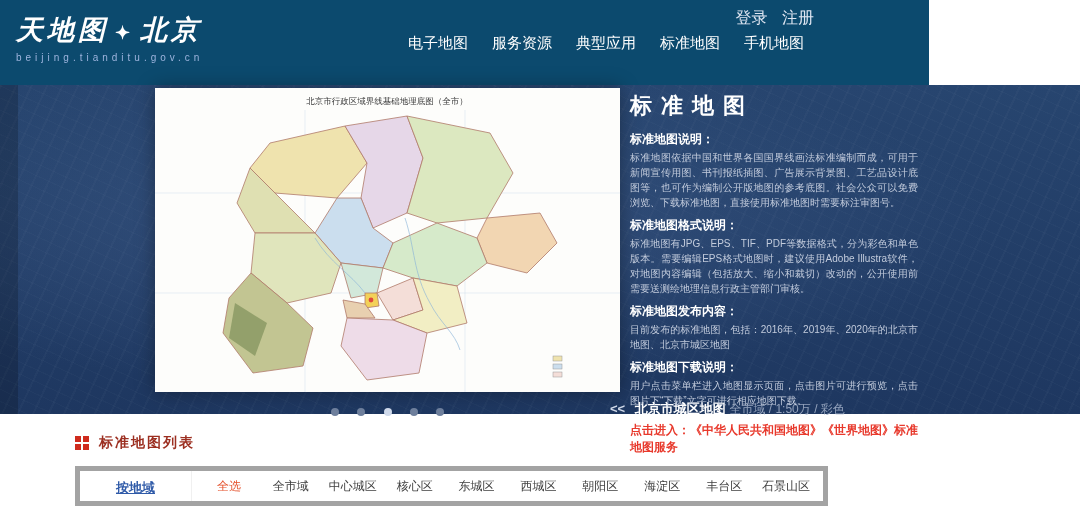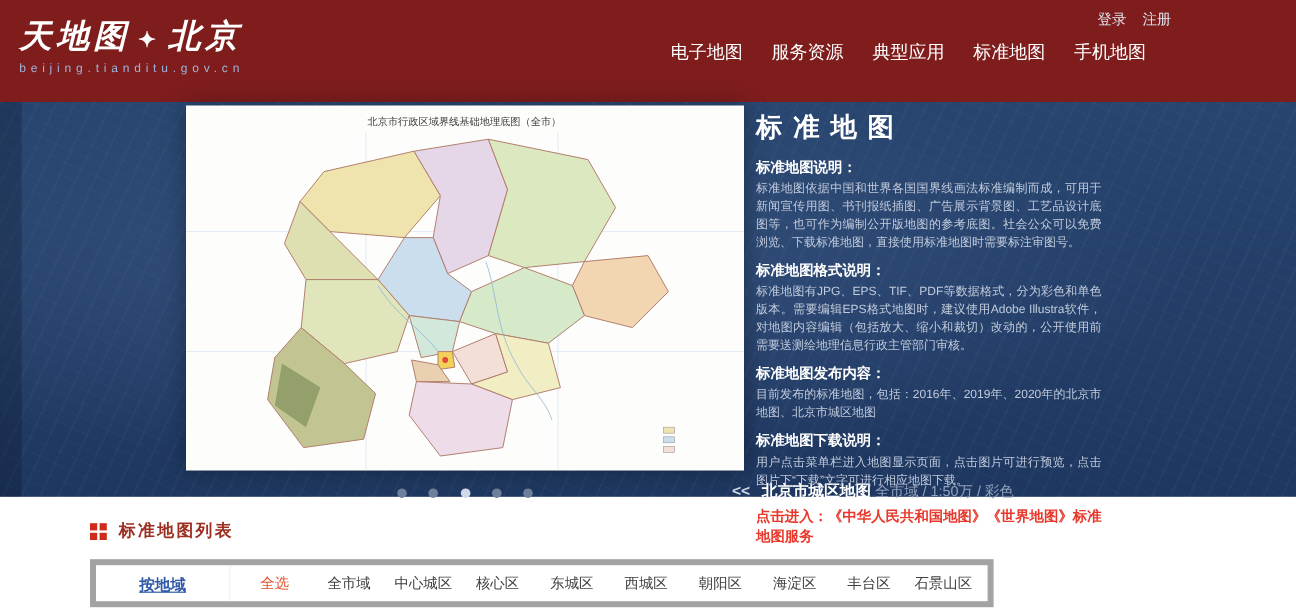--- a/index.html
+++ b/index.html
@@ -1,29 +1,29 @@
 <!DOCTYPE html>
 <html><head>
 <meta charset="utf-8">
 <style>
   * { margin:0; padding:0; box-sizing:border-box; }
   html,body { width:1080px; height:513px; overflow:hidden; }
   body { font-family:"Liberation Sans","DejaVu Sans",sans-serif; background:#fff; }
 
   
   .header {
-    position:relative; width:1080px; height:85px;
-    background:#7f1d1d;
+    position:relative; width:929px; height:85px;
+    background:#0c4a6e;
   }
   .logo { position:absolute; left:16px; top:12px; color:#fff; }
   .logo-line { font-family:"DejaVu Serif","Liberation Serif",serif; font-style:italic; font-weight:bold;
     font-size:27px; letter-spacing:4px; white-space:nowrap; }
   .logo-sep { font-size:18px; margin:0 6px; font-style:normal; }
   .logo-domain { margin-top:4px; font-size:10px; letter-spacing:4px; color:#9db4dd; }
-  .auth { position:absolute; top:8px; right:104px; font-size:12px; color:#dfe6f2; }
+  .auth { position:absolute; top:8px; right:115px; font-size:16px; color:#dfe6f2; }
   .auth a { color:#dfe6f2; text-decoration:none; margin-left:10px; cursor:pointer; }
   .nav { position:absolute; right:125px; top:34px; display:flex; gap:24px; }
   .nav a { color:#ffffff; font-size:15px; text-decoration:none; cursor:pointer; white-space:nowrap; }
 
   
   .hero {
     position:relative; width:1080px; height:329px;
     background:
       radial-gradient(ellipse at 36% 42%, rgba(95,125,175,.28), transparent 62%),
       repeating-linear-gradient(115deg, rgba(255,255,255,.025) 0 2px, transparent 2px 14px),

